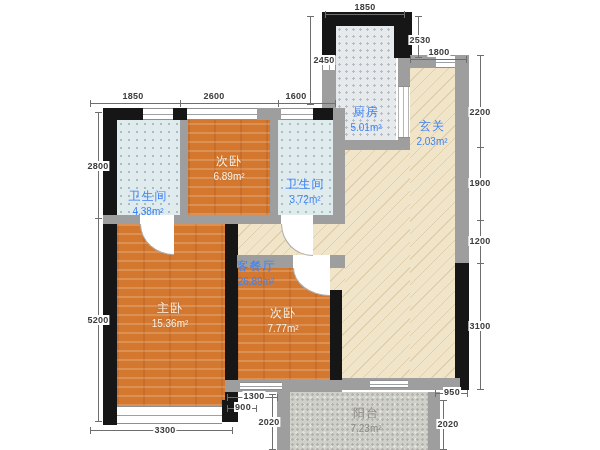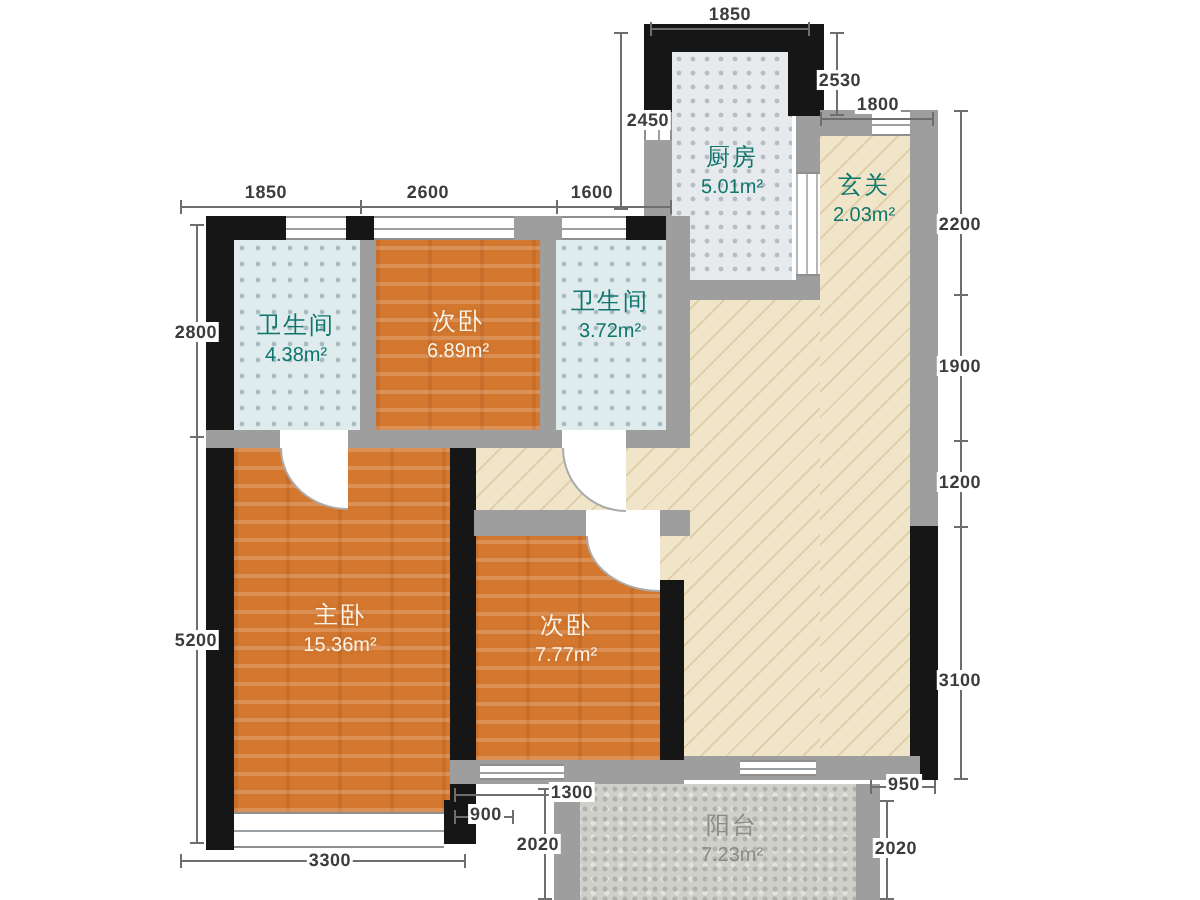--- a/index.html
+++ b/index.html
@@ -45,21 +45,21 @@
   .dv::before,.dv::after{content:"";position:absolute;left:-3px;height:1px;width:7px;background:#6e6e6e;}
   .dv::before{top:0;} .dv::after{bottom:0;}
   .tick-h{width:7px;height:1px;background:#6e6e6e;}
   .tick-v{width:1px;height:7px;background:#6e6e6e;}
   .dlab{font-size:9px;font-weight:bold;color:#3c3c3c;background:#fff;padding:0 1px;
         transform:translate(-50%,-50%);white-space:nowrap;letter-spacing:0.3px;}
   
   .rlab{transform:translate(-50%,-50%);text-align:center;line-height:1.3;white-space:nowrap;}
   .rlab .rname{display:block;font-size:12px;letter-spacing:1px;}
   .rlab .rarea{display:block;font-size:10px;}
-  .lab-dark{color:#0f766e;}
+  .lab-dark{color:#3b82f6;margin-top:33px;}
   .lab-light{color:#faf3e7;text-shadow:0 0 2px rgba(150,70,20,.35);}
   .lab-balcony{color:#8b8b85;}
 </style>
 </head>
 <body>
 
 <div id="plan">
 
   <div class="abs floor-tile" style="left:336px;top:26px;width:60px;height:114px;"></div>
   <div class="abs floor-beige" style="left:410px;top:68px;width:45px;height:310px;"></div>
@@ -145,23 +145,23 @@
   <span class="abs dlab" style="left:420px;top:40px;">2530</span>
   <span class="abs dlab" style="left:439px;top:52px;">1800</span>
   <span class="abs dlab" style="left:133px;top:96px;">1850</span>
   <span class="abs dlab" style="left:214px;top:96px;">2600</span>
   <span class="abs dlab" style="left:296px;top:96px;">1600</span>
   <span class="abs dlab" style="left:98px;top:166px;">2800</span>
   <span class="abs dlab" style="left:98px;top:320px;text-align:center;">5200</span>
   <span class="abs dlab" style="left:480px;top:112px;">2200</span>
   <span class="abs dlab" style="left:480px;top:183px;">1900</span>
   <span class="abs dlab" style="left:480px;top:241px;">1200</span>
-  <span class="abs dlab" style="left:480px;top:340px;">3100</span>
+  <span class="abs dlab" style="left:480px;top:326px;">3100</span>
   <span class="abs dlab" style="left:165px;top:430px;">3300</span>
-  <span class="abs dlab" style="left:254px;top:396px;margin-left:32px;">1300</span>
+  <span class="abs dlab" style="left:254px;top:396px;">1300</span>
   <span class="abs dlab" style="left:243px;top:407px;">900</span>
   <span class="abs dlab" style="left:269px;top:422px;">2020</span>
   <span class="abs dlab" style="left:452px;top:392px;">950</span>
   <span class="abs dlab" style="left:448px;top:424px;">2020</span>
 
   <div class="abs rlab lab-dark" style="left:366px;top:86px;">
     <span class="rname">厨房</span>
     <span class="rarea">5.01m²</span>
   </div>
   <div class="abs rlab lab-dark" style="left:432px;top:100px;">
@@ -173,20 +173,24 @@
     <span class="rarea">4.38m²</span>
   </div>
   <div class="abs rlab lab-light" style="left:229px;top:168px;">
     <span class="rname">次卧</span>
     <span class="rarea">6.89m²</span>
   </div>
   <div class="abs rlab lab-dark" style="left:305px;top:158px;">
     <span class="rname">卫生间</span>
     <span class="rarea">3.72m²</span>
   </div>
+  <div class="abs rlab lab-dark" style="left:256px;top:240px;">
+    <span class="rname">客餐厅</span>
+    <span class="rarea">26.89m²</span>
+  </div>
   <div class="abs rlab lab-light" style="left:170px;top:315px;">
     <span class="rname">主卧</span>
     <span class="rarea">15.36m²</span>
   </div>
   <div class="abs rlab lab-light" style="left:283px;top:320px;">
     <span class="rname">次卧</span>
     <span class="rarea">7.77m²</span>
   </div>
   <div class="abs rlab lab-balcony" style="left:366px;top:420px;text-align:center;">
     <span class="rname">阳台</span>

